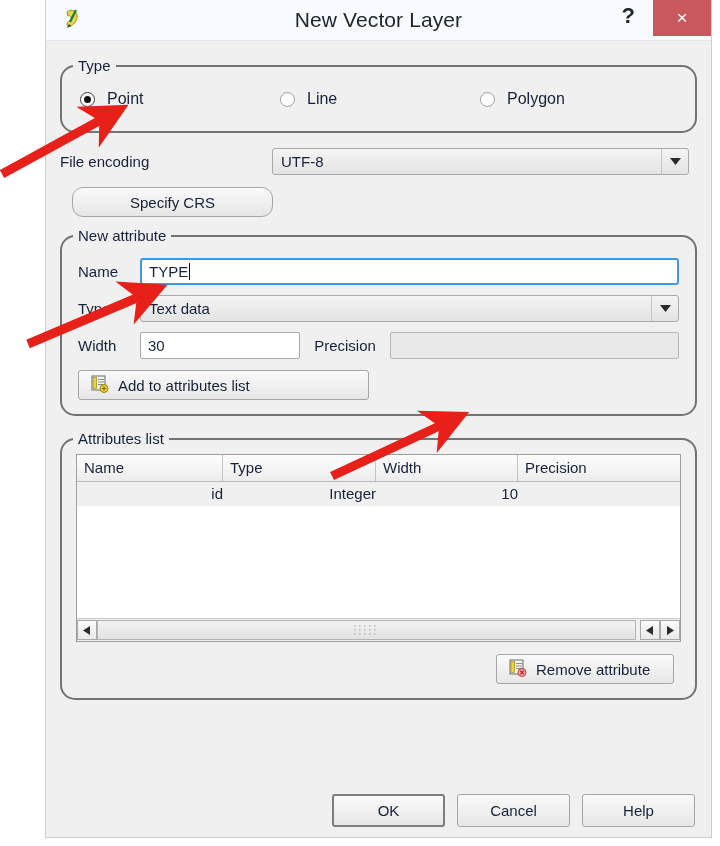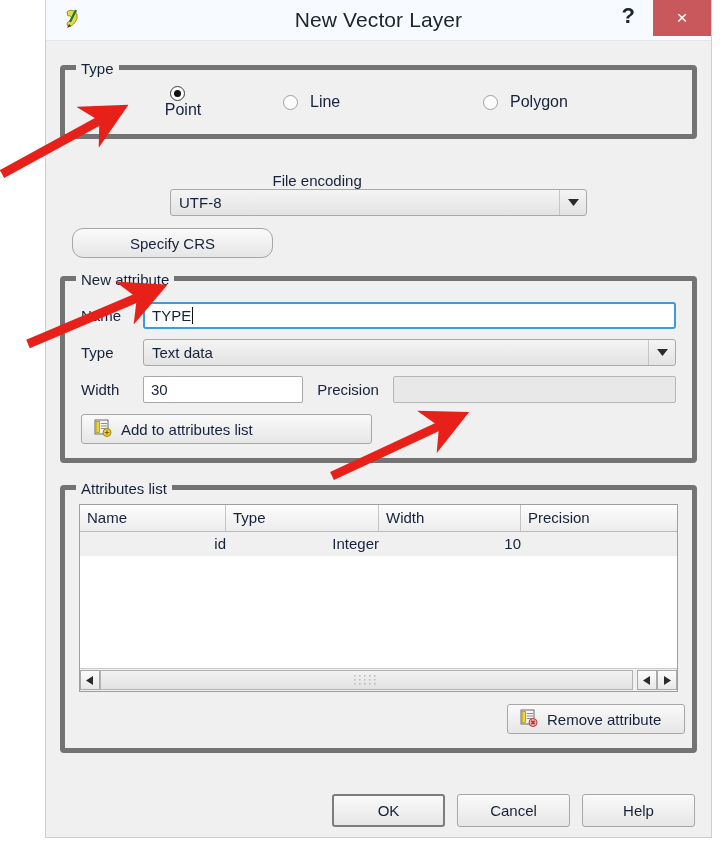--- a/index.html
+++ b/index.html
@@ -81,22 +81,22 @@
 
   
   .dlg-body {
     position: relative;
     padding: 10px 14px 0 14px;
   }
 
   
   .groupbox {
     position: relative;
-    border: 5px solid #737373;
-    border-radius: 4px;
+    border: 2px solid #737373;
+    border-radius: 15px;
     margin-top: 12px;
     background: transparent;
   }
   .groupbox > .gb-title {
     position: absolute;
     top: -10px;
     left: 11px;
     background: #f0f0f0;
     padding: 0 5px;
     font-size: 15px;
@@ -108,21 +108,21 @@
     display: flex;
     align-items: center;
     height: 64px;
     padding: 0 18px;
   }
   .radio-item {
     display: flex;
     align-items: center;
     cursor: default;
   }
-  .radio-item.r1 { width: 200px; flex-direction: column; }
+  .radio-item.r1 { width: 200px; }
   .radio-item.r2 { width: 200px; }
   .radio-circle {
     width: 15px;
     height: 15px;
     border-radius: 50%;
     border: 1px solid #9aa0a6;
     background: #fdfdfd;
     box-sizing: border-box;
     position: relative;
     margin-right: 12px;
@@ -370,21 +370,21 @@
           <span class="radio-circle"></span>
           <span class="radio-label">Line</span>
         </div>
         <div class="radio-item r3">
           <span class="radio-circle"></span>
           <span class="radio-label">Polygon</span>
         </div>
       </div>
     </div>
 
-    <div class="row" style="margin-top:33px;flex-direction:column;">
+    <div class="row" style="margin-top:15px;">
       <span class="lbl" style="width:212px;">File encoding</span>
       <div class="combo" style="width:417px;">
         <span class="cmb-text">UTF-8</span>
         <span class="cmb-arrow">
           <svg width="11" height="7" viewBox="0 0 11 7">
               <path d="M0 0 L11 0 L5.5 7 Z" fill="#2b2b2b"></path>
             </svg>
         </span>
       </div>
     </div>
@@ -499,21 +499,21 @@
               </svg>
           </div>
           <div class="sb-btn">
             <svg width="8" height="9" viewBox="0 0 8 9">
                 <path d="M1 0 L1 9 L8 4.5 Z" fill="#2b2b2b"></path>
               </svg>
           </div>
         </div>
       </div>
 
-      <div class="row" style="margin:12px 7px 0 14px;justify-content:flex-end;">
+      <div class="row" style="margin:12px 21px 0 14px;justify-content:flex-end;">
         <div class="btn icon-btn" style="width:178px;">
           <span class="bico">
             <svg width="18" height="18" viewBox="0 0 18 18">
               <rect x="1" y="1" width="13" height="14" fill="#f4f4f4" stroke="#6d6d6d"></rect>
               <rect x="2" y="2.5" width="3.6" height="11" fill="#f0d23a" stroke="#a08b12" stroke-width=".7"></rect>
               <line x1="6.8" y1="4.5" x2="13" y2="4.5" stroke="#8d8d8d"></line>
               <line x1="6.8" y1="7" x2="13" y2="7" stroke="#8d8d8d"></line>
               <line x1="6.8" y1="9.5" x2="13" y2="9.5" stroke="#8d8d8d"></line>
               <circle cx="13" cy="13.5" r="4" fill="#f2b0b0" stroke="#b23c3c"></circle>
               <path d="M11.3 11.8 L14.7 15.2 M14.7 11.8 L11.3 15.2" stroke="#c02424" stroke-width="1.3"></path>

